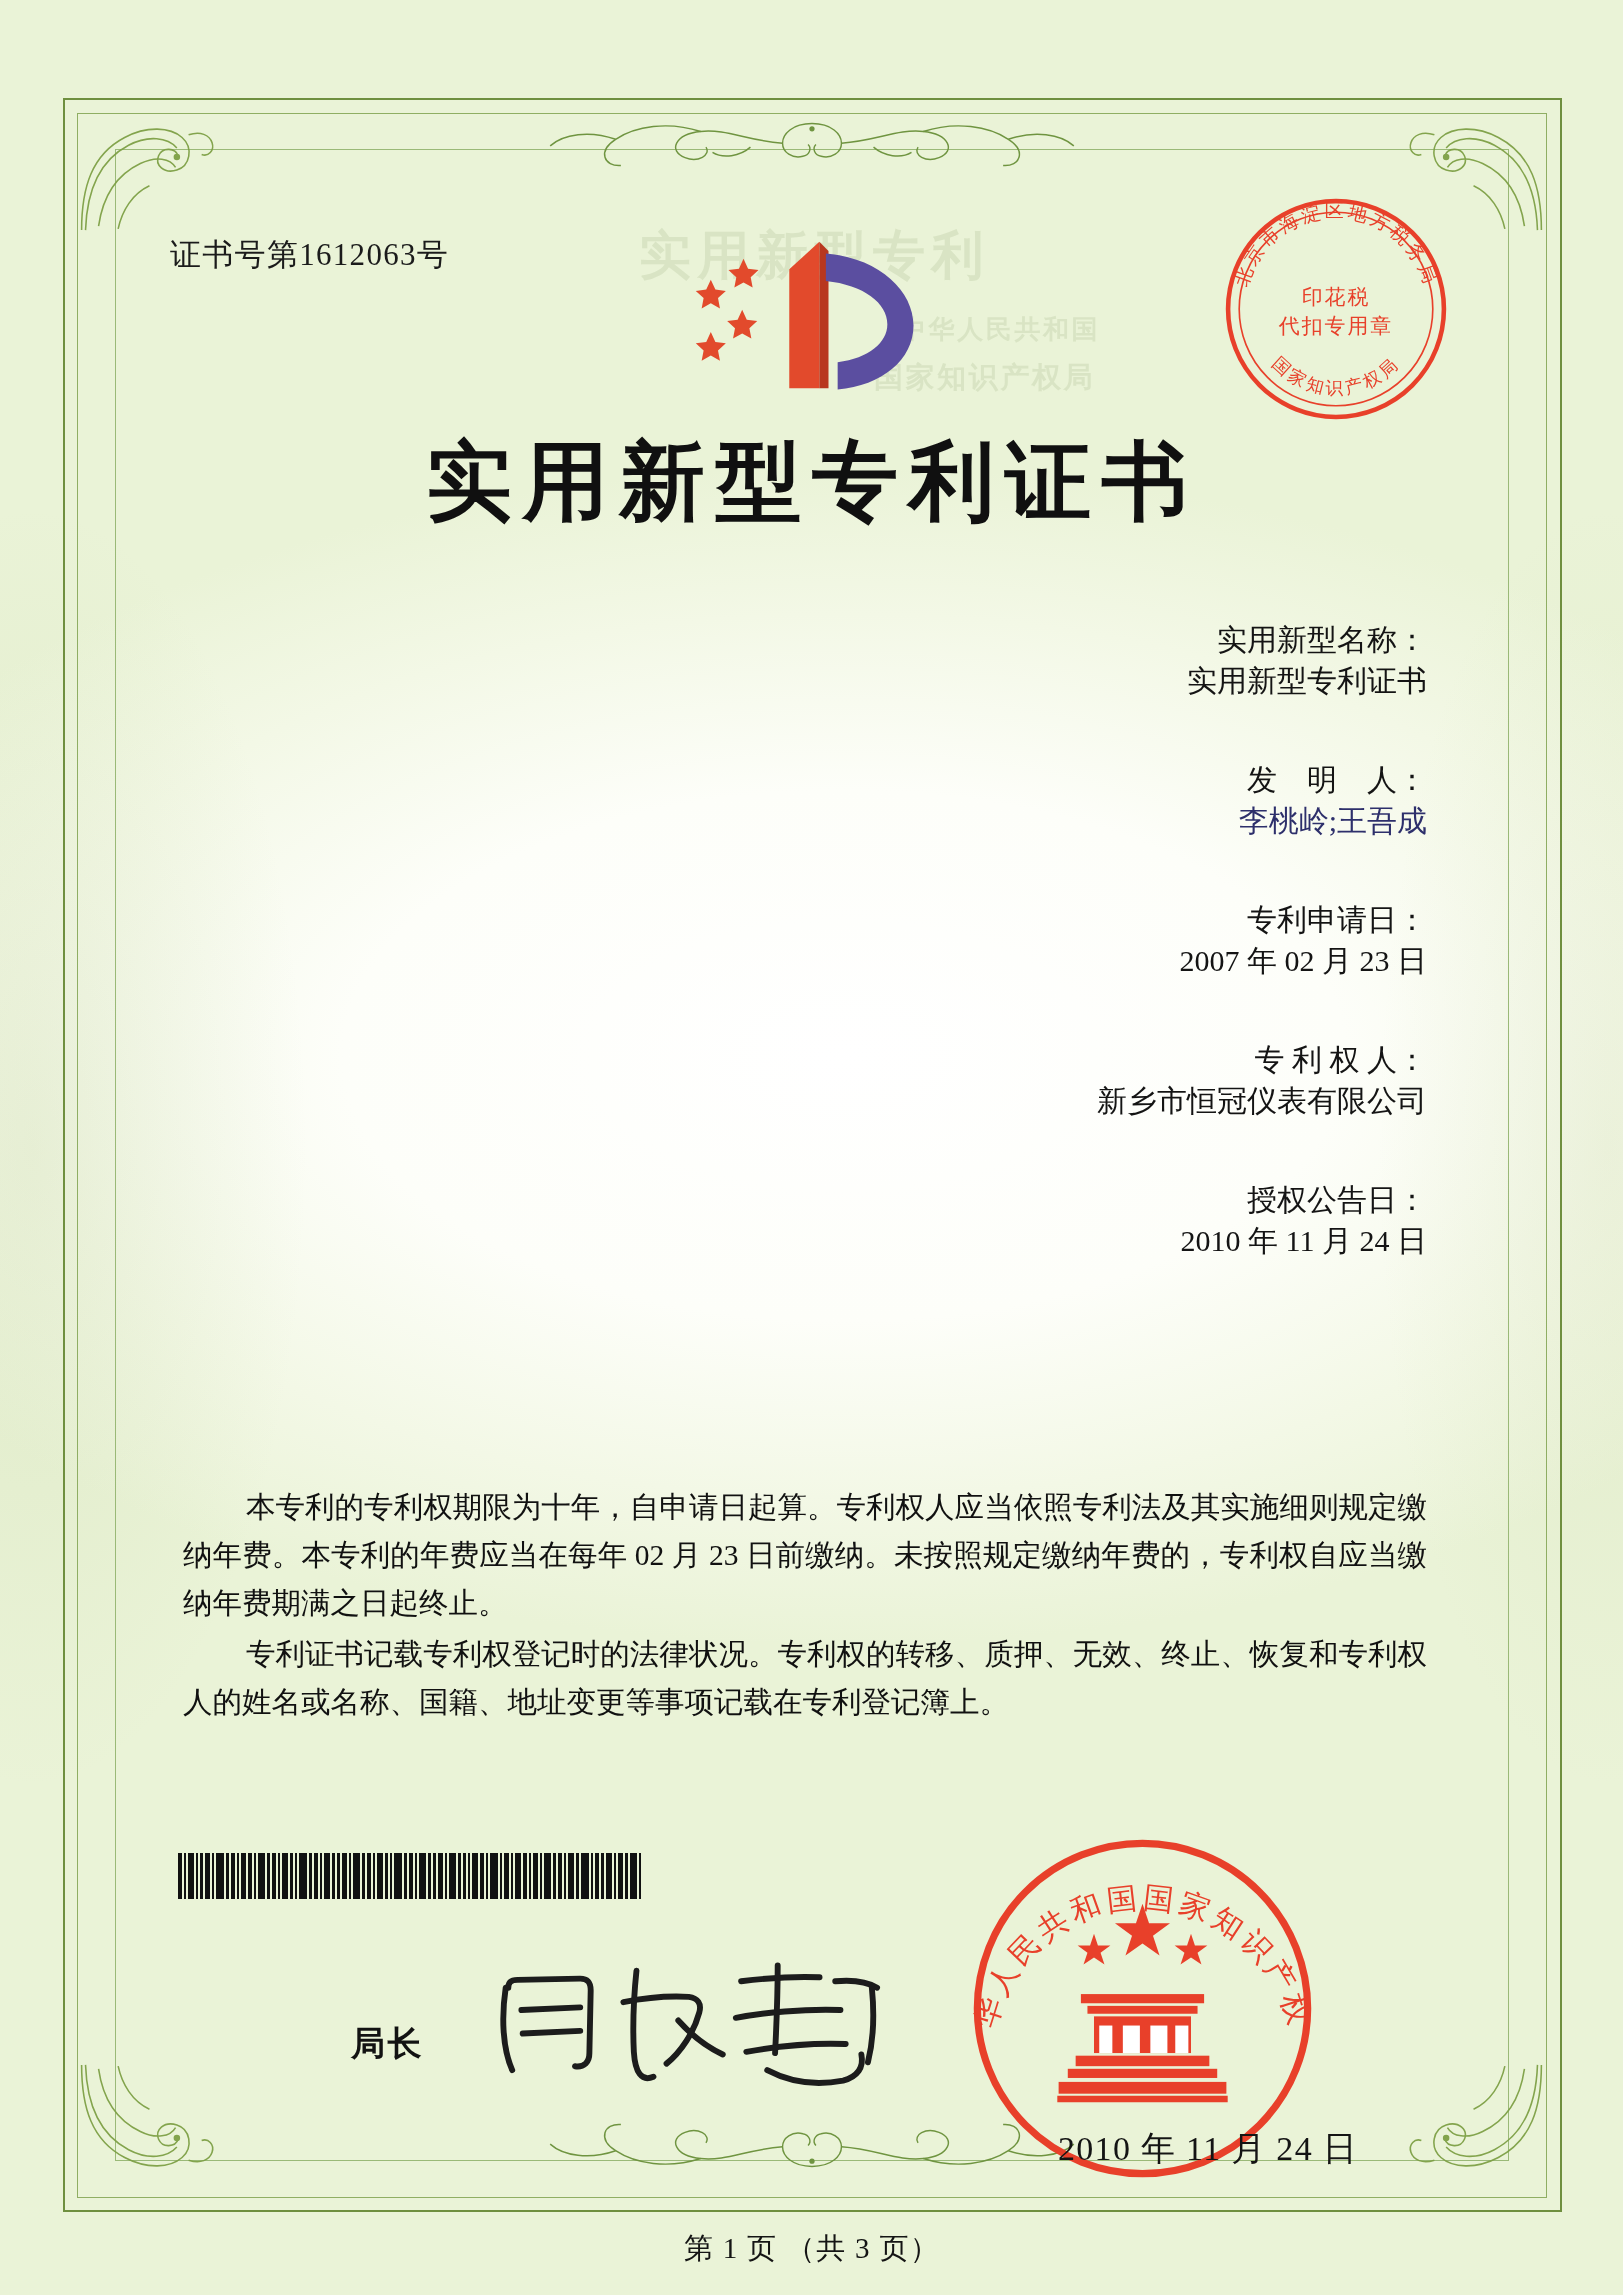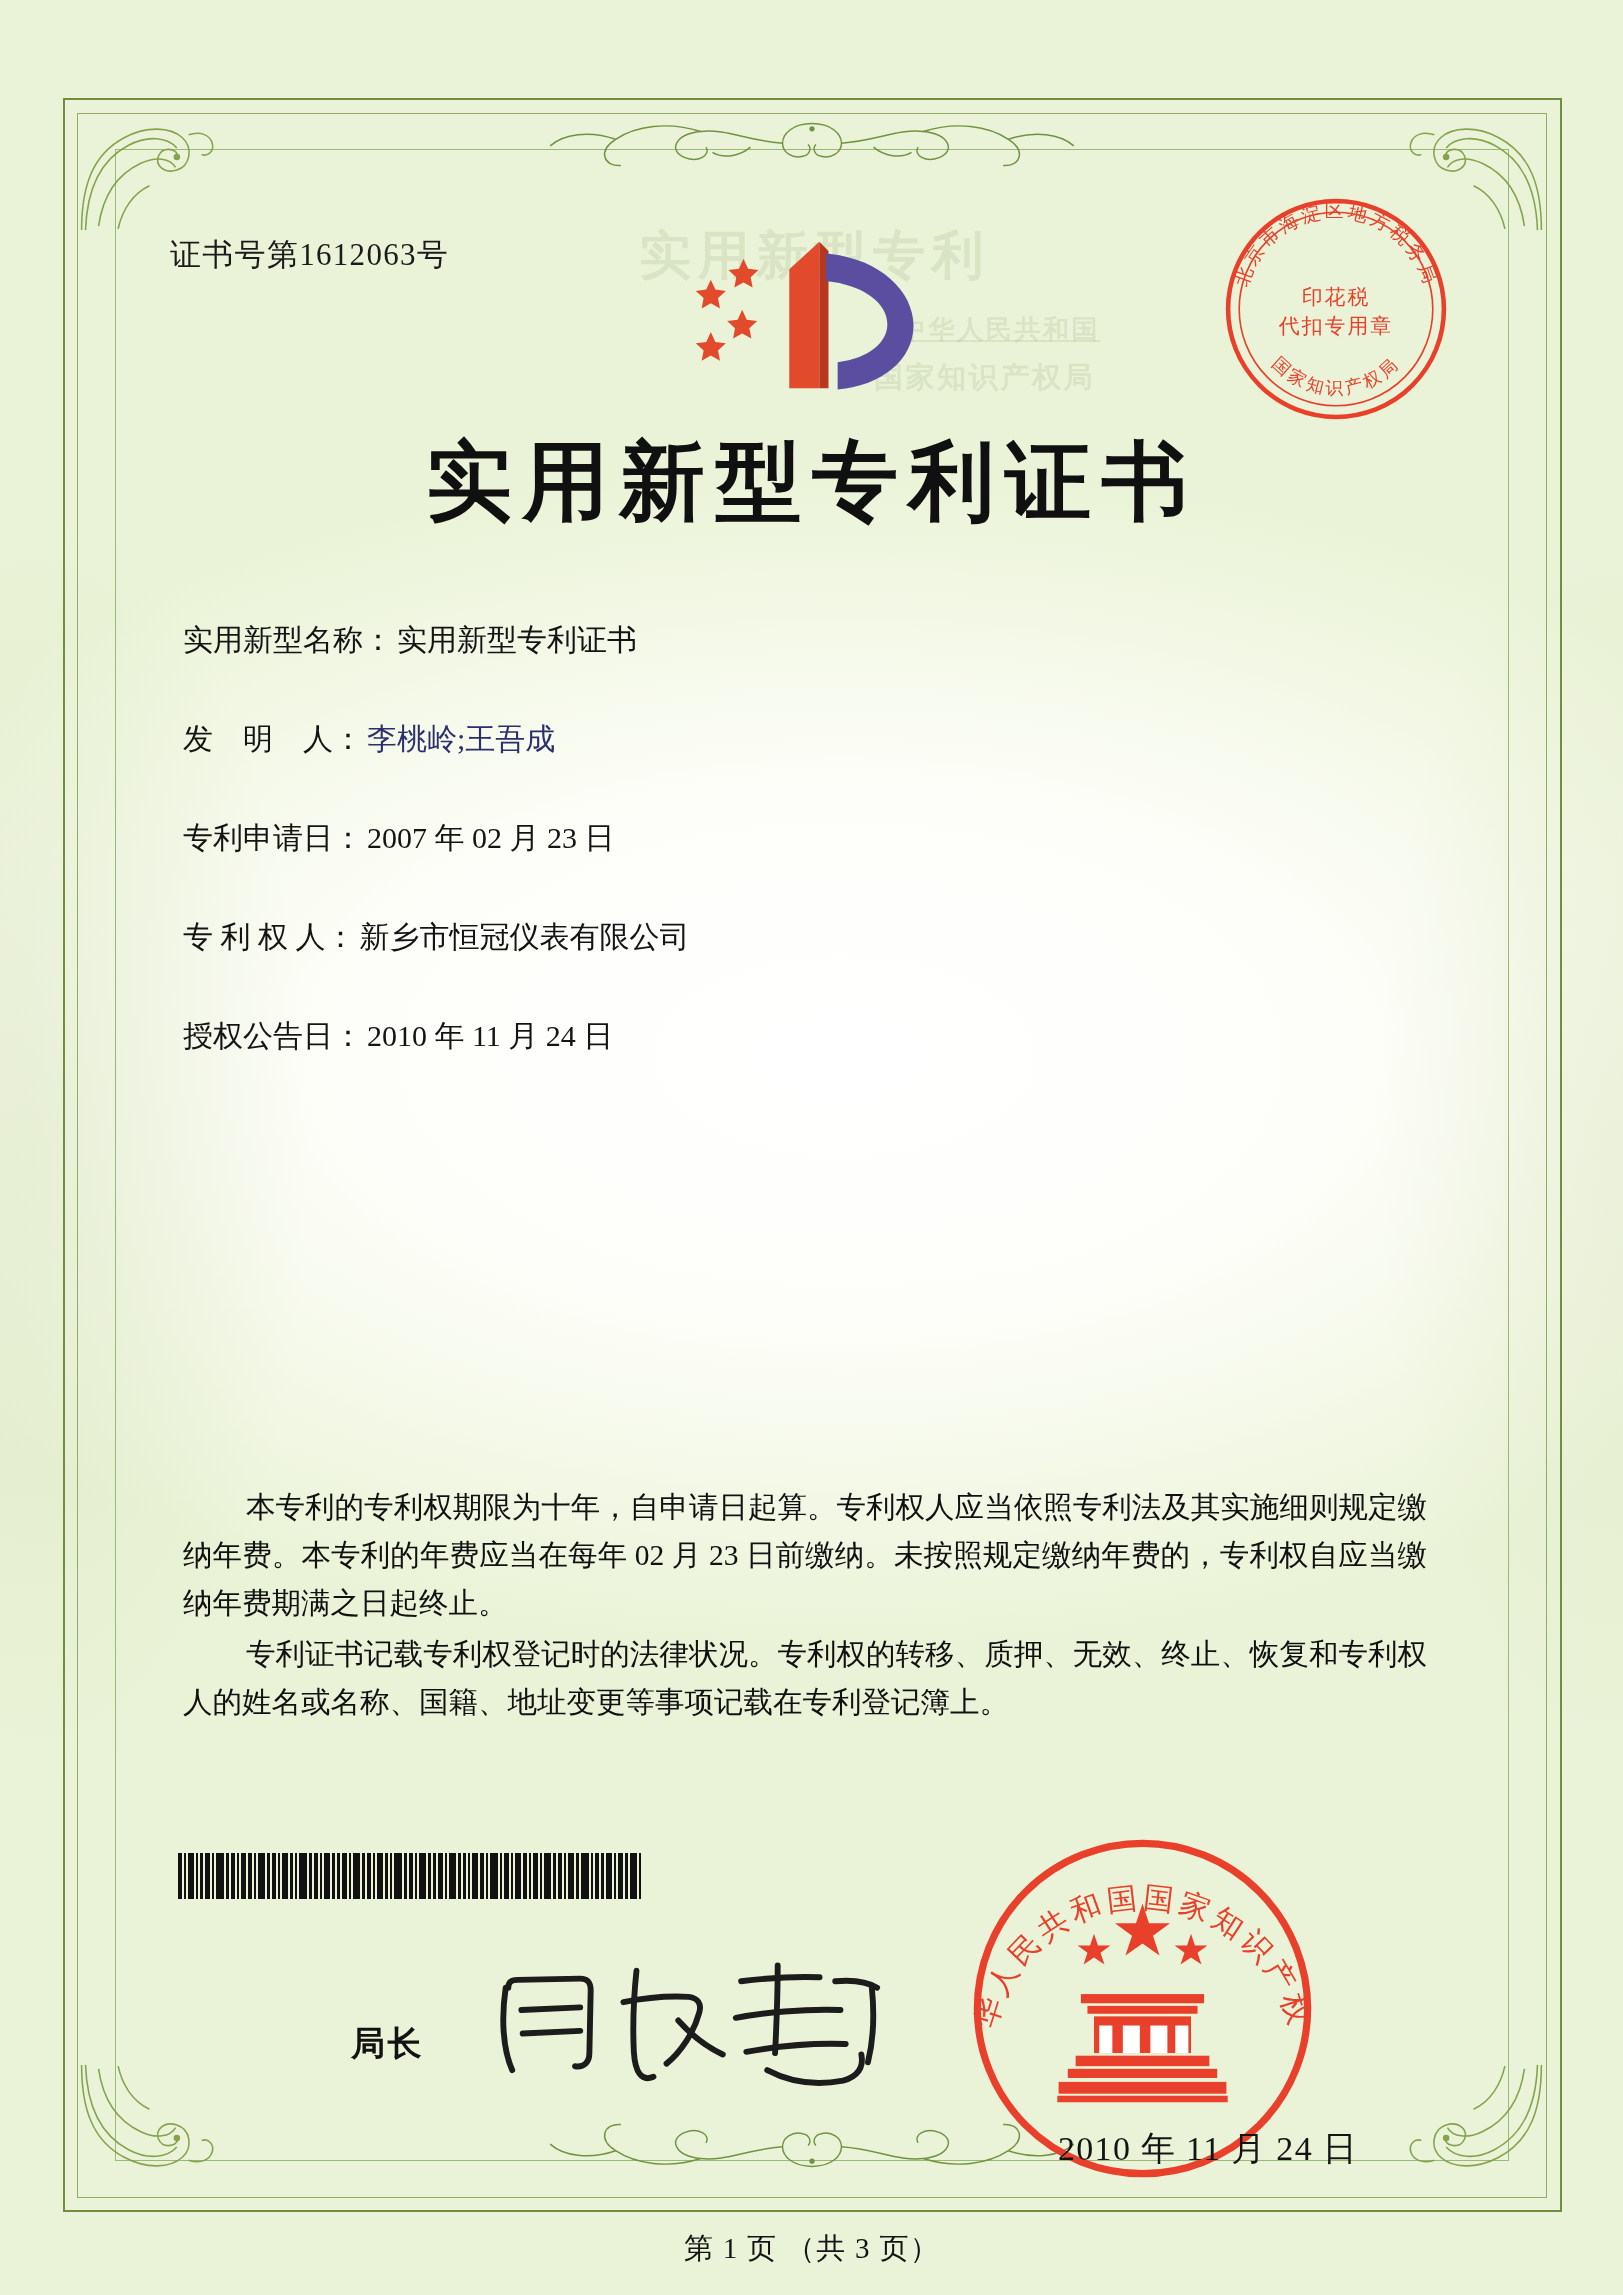--- a/index.html
+++ b/index.html
@@ -139,21 +139,21 @@
     font-size: 52px;
     font-weight: bold;
     letter-spacing: 6.5px;
     pointer-events: none;
     user-select: none;
   }
   .watermark .wm-line-1 {
     position: absolute; left: 79px; top: 6.5px;
   }
   .watermark .wm-line-2 {
-    position: absolute; left: 340px; top: 98px; font-size: 26px; letter-spacing: 2.6px; text-decoration: underline;
+    position: absolute; left: 340px; top: 98px; font-size: 26px; letter-spacing: 2.6px;
   }
   .watermark .wm-line-3 {
     position: absolute; left: 314px; top: 144px; font-size: 29px; letter-spacing: 2.6px;
   }
 
   
   .tax-stamp {
     position: absolute;
     right: 52px;
     top: 39px;
@@ -181,20 +181,21 @@
     top: 471px;
     width: 1244px;
   }
   .field-row {
     display: flex;
     align-items: flex-end;
     margin-bottom: 58px;
     font-size: 30px;
     color: #141414;
     white-space: nowrap;
+    flex-direction: column;
   }
   .field-label {
     color: #141414;
   }
   .field-value {
     color: #141414;
     margin-left: 3.9px;
   }
   .field-value.ink {
     color: #2d2f6b;

